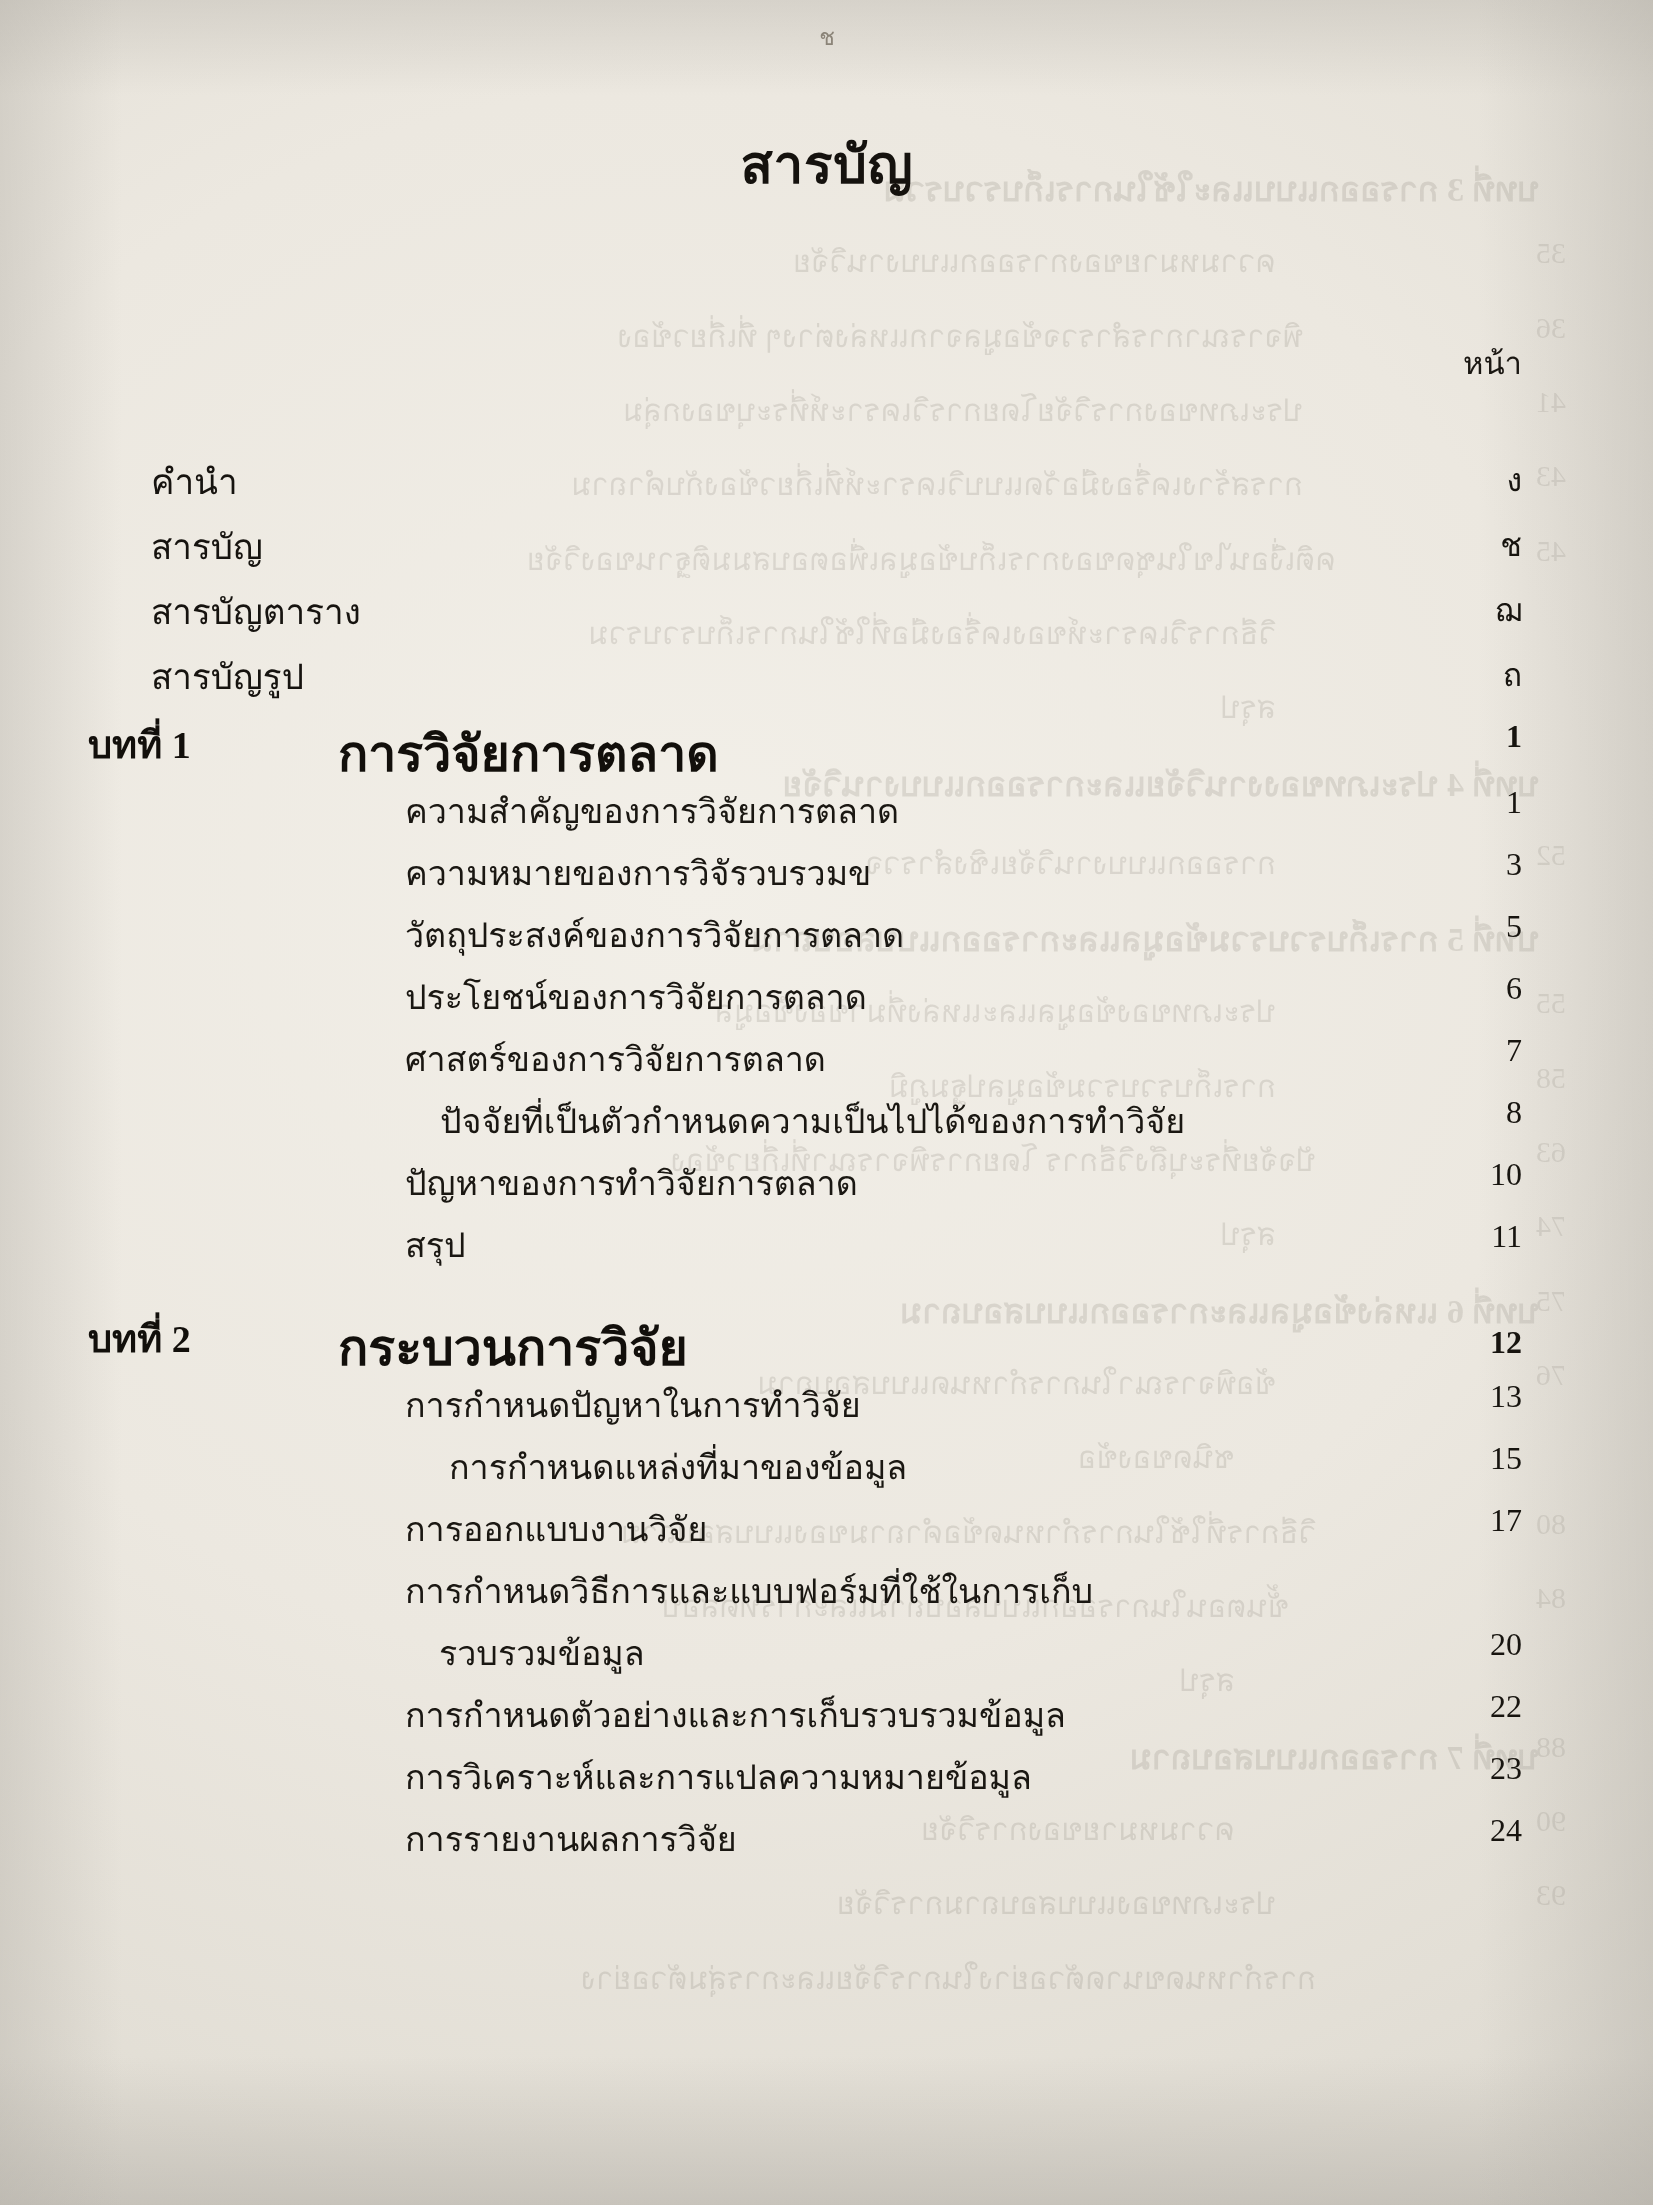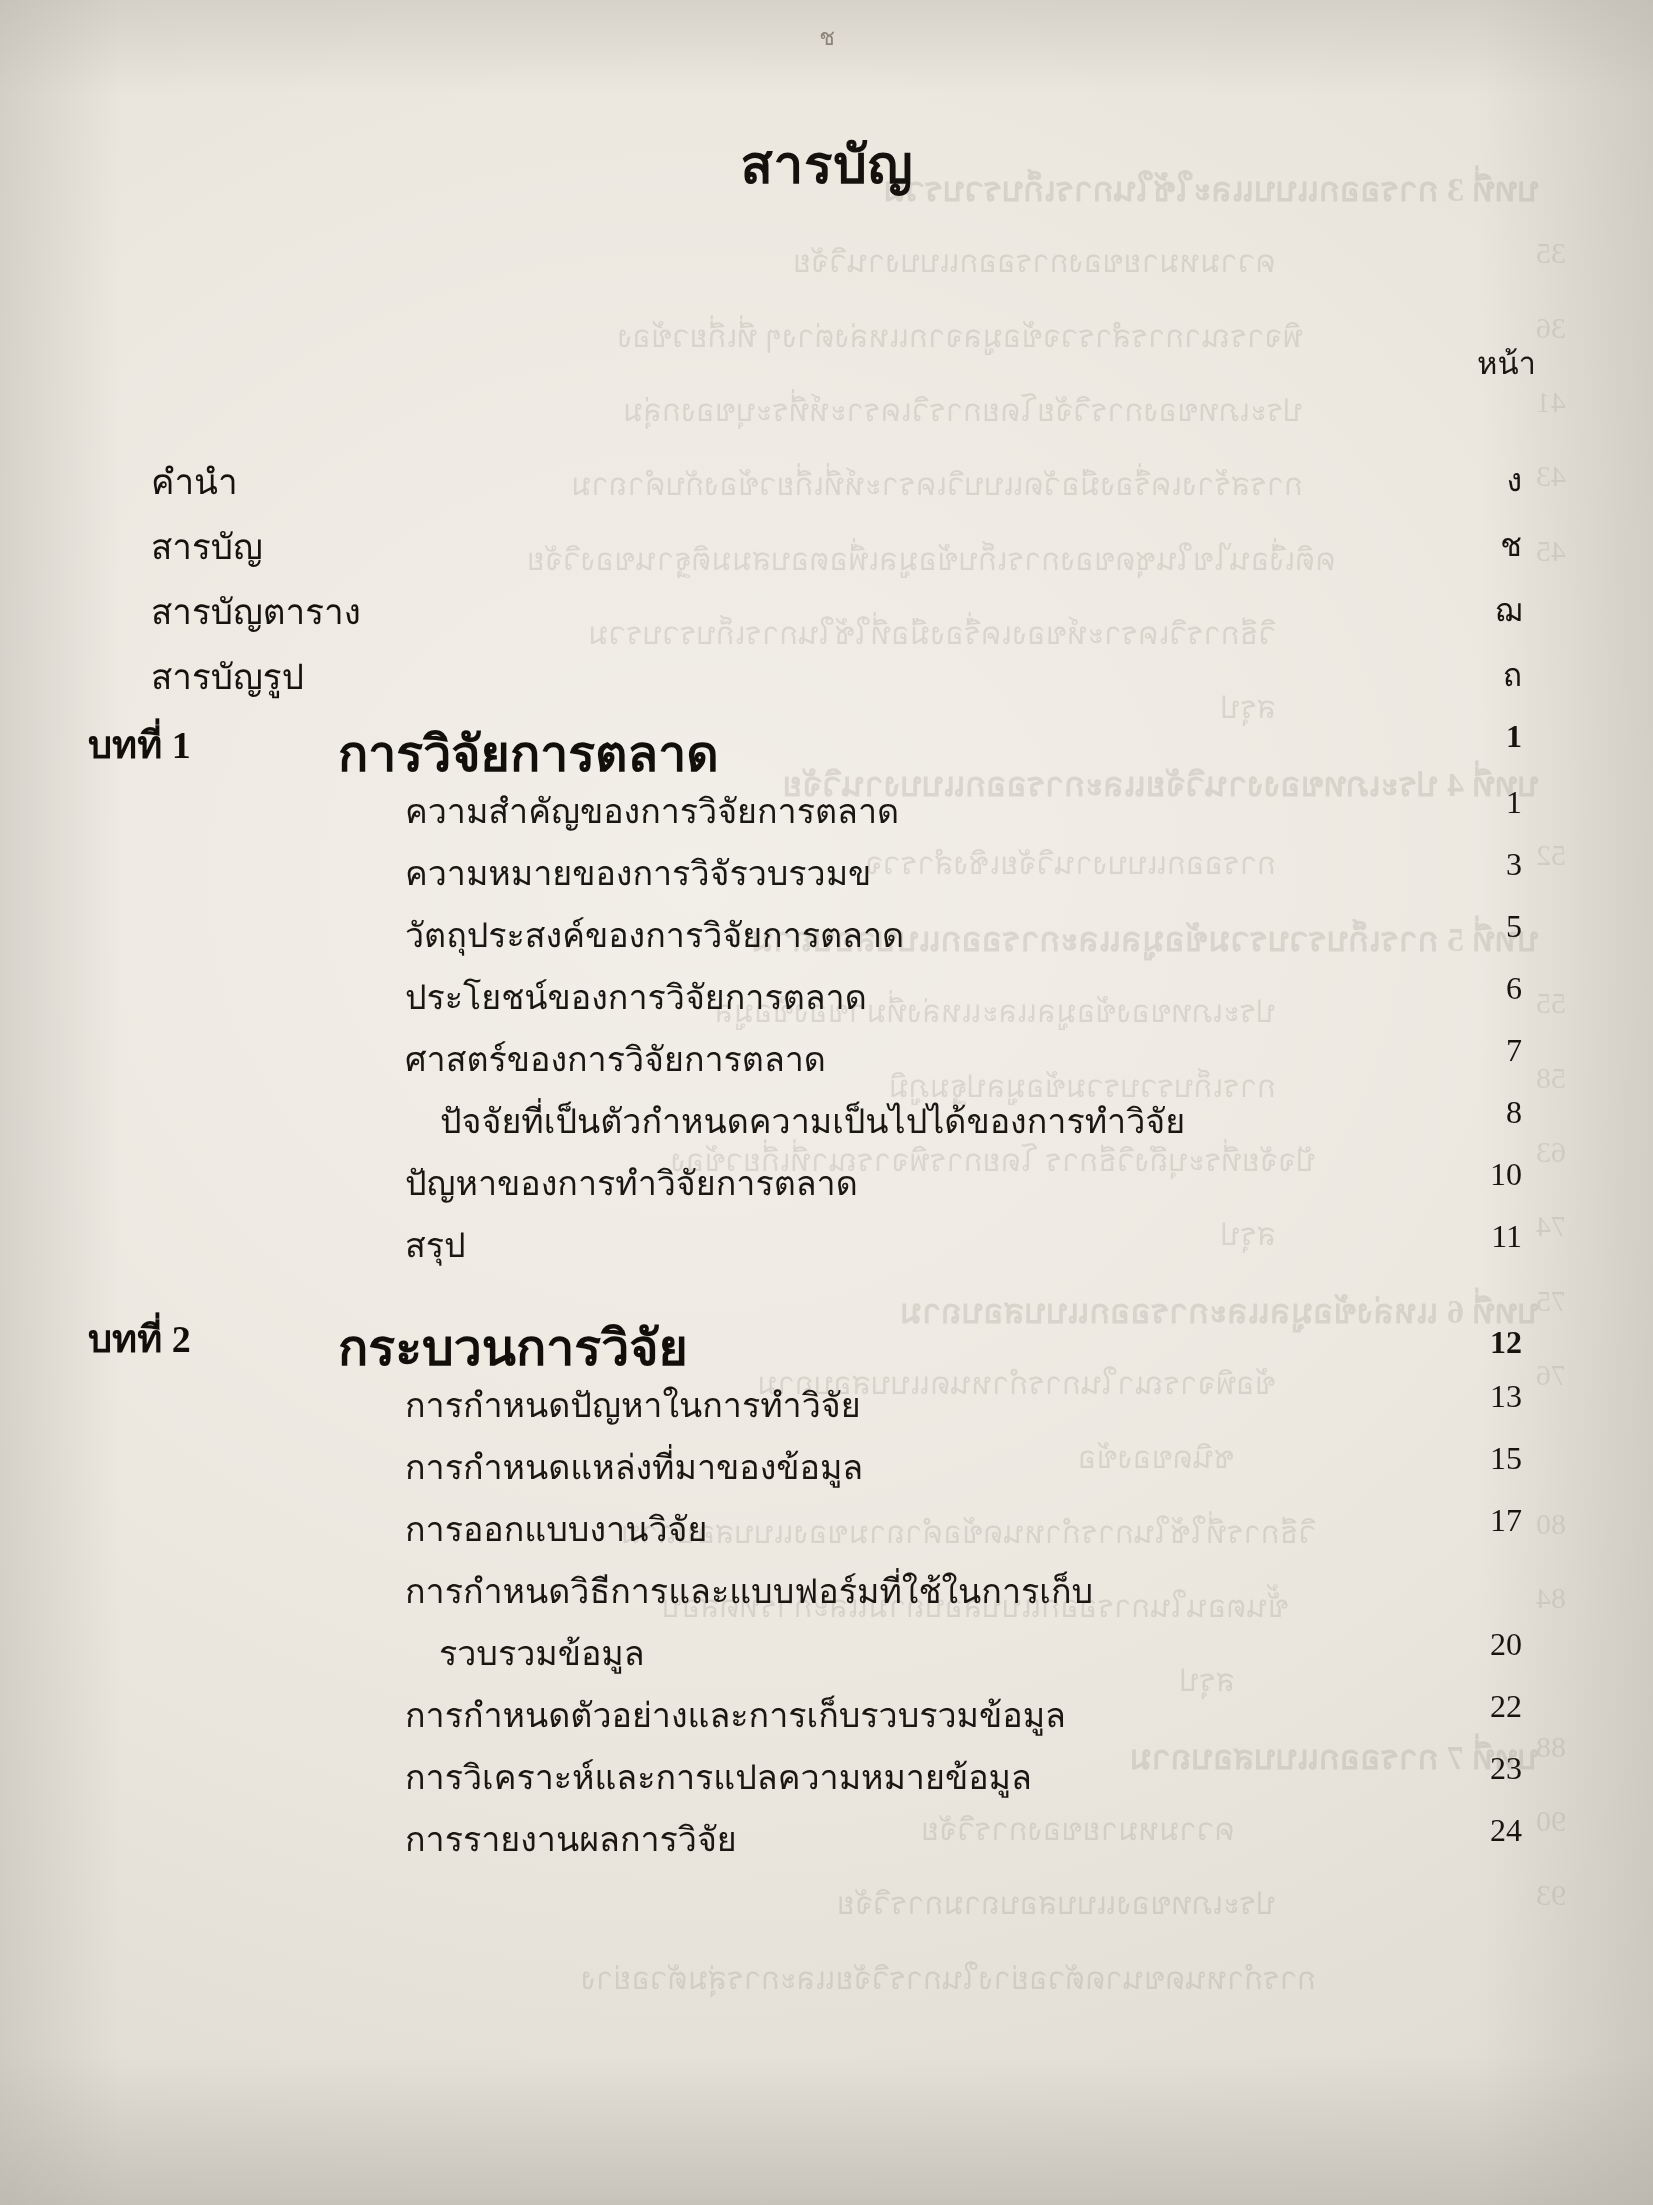--- a/index.html
+++ b/index.html
@@ -81,21 +81,21 @@
     text-align: center;
     font-size: 53px;
     font-weight: bold;
     color: #15120e;
     letter-spacing: 0.7px;
   }
 
   .page-col-head {
     position: absolute;
     top: 338px;
-    right: 118px;
+    right: 132px;
     font-size: 31px;
     color: #1a1712;
   }
 
   .toc {
     position: absolute;
     left: 0;
     top: 454px;
     width: 1654px;
   }
@@ -269,21 +269,21 @@
       <div style="height: 28px;"></div>
       <div class="row" style="height: 70px;">
         <div class="chap-no thai">บทที่ 2</div>
         <div class="chap-title thai">กระบวนการวิจัย</div>
         <div class="pg bold thai" style="top: 16px;">12</div>
       </div>
       <div class="row" style="height: 62px;">
         <div class="sub thai">การกำหนดปัญหาในการทำวิจัย</div>
         <div class="pg thai">13</div>
       </div>
-      <div class="row" style="height: 62px;">
+      <div class="row" style="height: 62px; margin-left: 44px;">
         <div class="sub thai">การกำหนดแหล่งที่มาของข้อมูล</div>
         <div class="pg thai">15</div>
       </div>
       <div class="row" style="height: 62px;">
         <div class="sub thai">การออกแบบงานวิจัย</div>
         <div class="pg thai">17</div>
       </div>
       <div class="row" style="height: 62px;">
         <div class="sub thai">การกำหนดวิธีการและแบบฟอร์มที่ใช้ในการเก็บ</div>
       </div>

